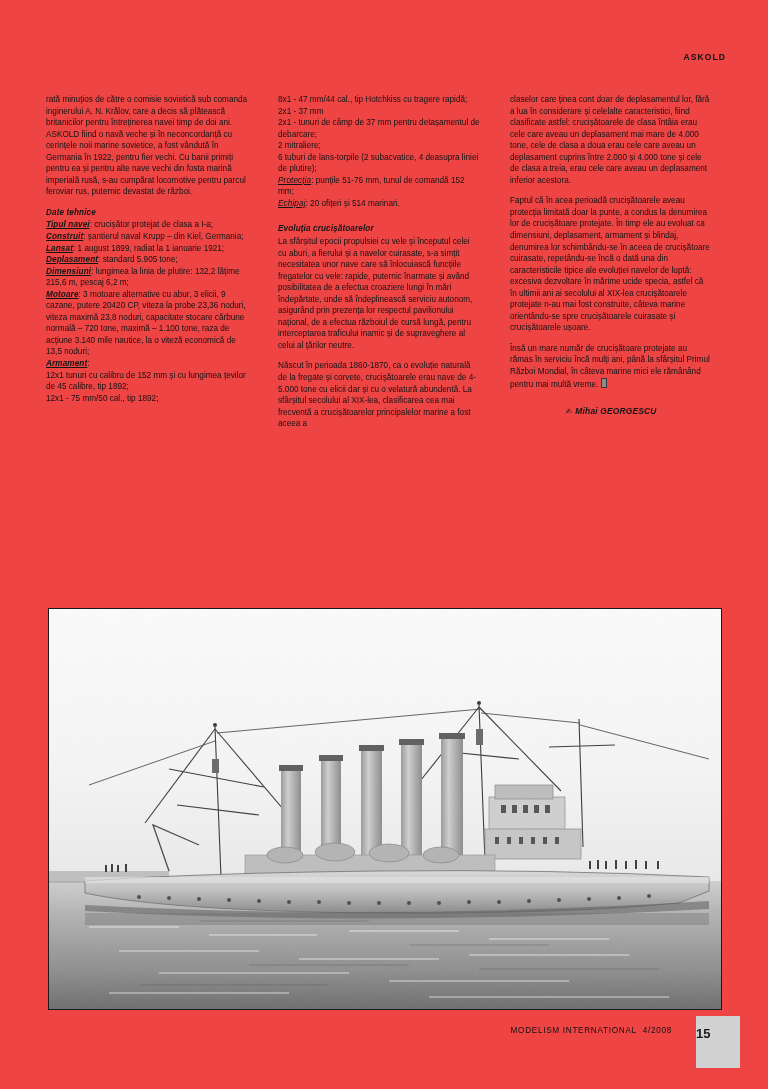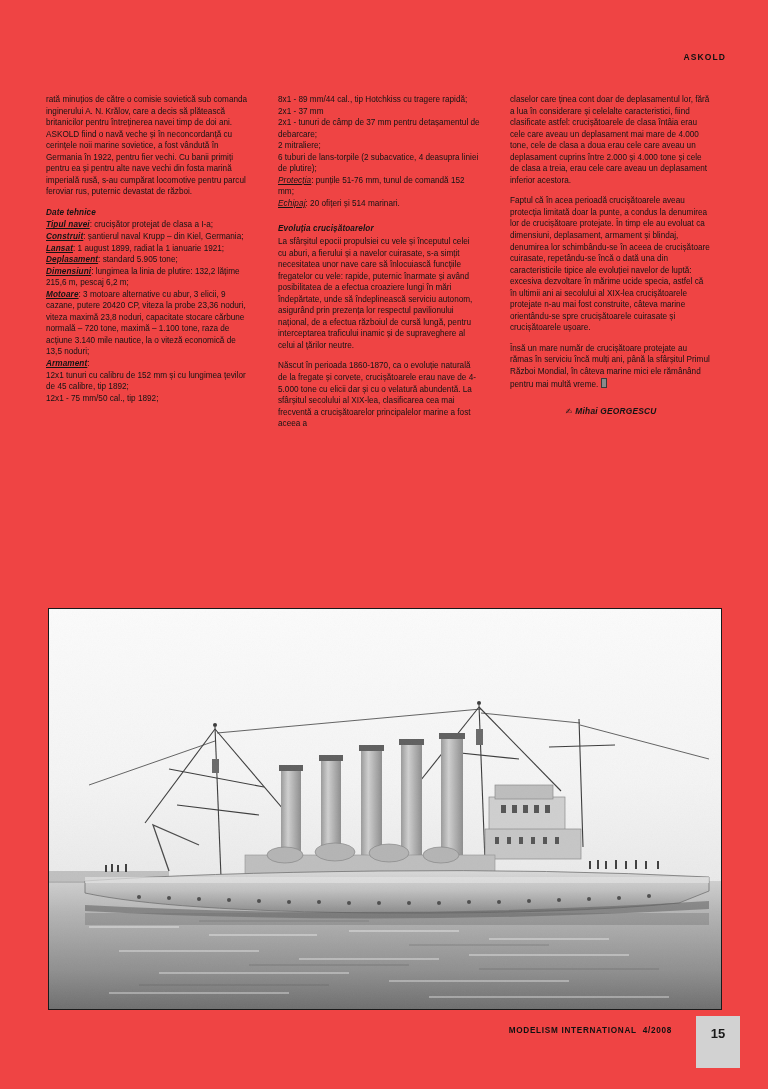--- a/index.html
+++ b/index.html
@@ -103,37 +103,36 @@
   
   .footer-rule{
     position:absolute;
     left:48px;top:1018px;
     width:672px;height:0px;
   }
   .footer-title{
     position:absolute;
     right:96px;top:1026px;
     font-size:8.2px;
-    font-weight:bold;
+    font-weight:normal;
     letter-spacing:.7px;
     color:#111;
     white-space:nowrap;
     margin-left:16px;
   }
   .pagebox{
     position:absolute;
     right:28px;top:1016px;
     width:44px;height:52px;
     background:#d2d2d2;
   }
   .pagenum{
     position:absolute;
     right:28px;top:1026px;
     width:44px;
-    text-align:center;
     font-size:13px;
     font-weight:bold;
     color:#1a1a1a;
   }
 </style>
 </head>
 <body>
 
 <div class="page">
 
@@ -151,21 +150,21 @@
       <p class="tight"><span class="lbl">Lansat</span><span>: 1 august 1899, radiat la 1 ianua­rie 1921;</span></p>
       <p class="tight"><span class="lbl">Deplasament</span><span>: standard 5.905 tone;</span></p>
       <p class="tight"><span class="lbl">Dimensiuni</span><span>: lungimea la linia de plutire: 132,2 lățime 215,6 m, pescaj 6,2 m;</span></p>
       <p class="tight"><span class="lbl">Motoare</span><span>: 3 motoare alternative cu abur, 3 elicii, 9 cazane, putere 20420 CP, viteza la probe 23,36 noduri, viteza maximă 23,8 noduri, capacitate stocare cărbune normală – 720 tone, maximă – 1.100 tone, raza de acțiune 3.140 mile nautice, la o viteză economică de 13,5 noduri;</span></p>
       <p class="tight"><span class="lbl">Armament</span><span>:</span></p>
       <p class="tight">12x1 tunuri cu calibru de 152 mm și cu lungimea țevilor de 45 calibre, tip 1892;</p>
       <p class="tight">12x1 - 75 mm/50 cal., tip 1892;</p>
     </div>
 
     <div class="col">
-      <p class="tight">8x1 - 89 mm/44 cal., tip Hotchkiss cu tragere rapidă;</p>
+      <p class="tight">8x1 - 47 mm/44 cal., tip Hotchkiss cu tragere rapidă;</p>
       <p class="tight">2x1 - 37 mm</p>
       <p class="tight">2x1 - tunuri de câmp de 37 mm pentru detașamentul de debarcare;</p>
       <p class="tight">2 mitraliere;</p>
       <p class="tight">6 tuburi de lans-torpile (2 subacvatice, 4 deasupra liniei de plutire);</p>
 
       <p class="tight"><span class="lbl-plain">Protecția</span><span>: punțile 51-76 mm, tunul de comandă 152 mm;</span></p>
       <p class="tight"><span class="lbl-plain">Echipaj</span><span>: 20 ofițeri și 514 marinari.</span></p>
 
       <div class="sechead" style="margin-top:14px;">Evoluția crucișătoarelor</div>
 

